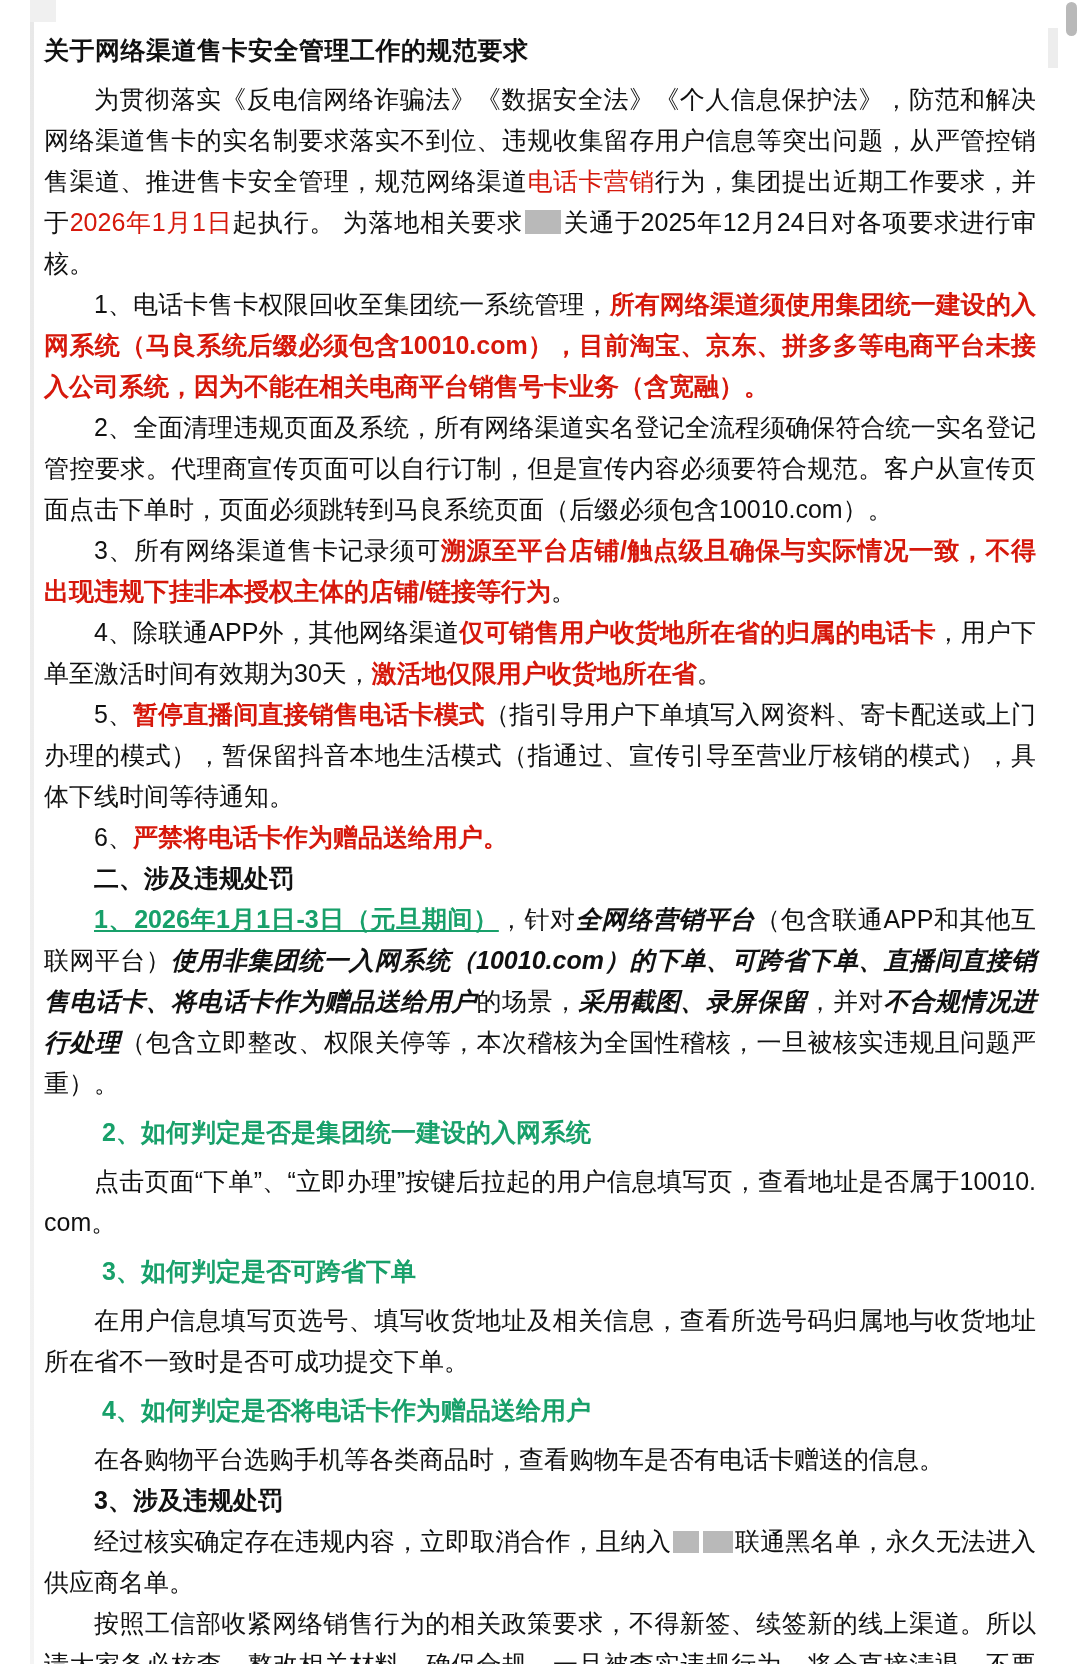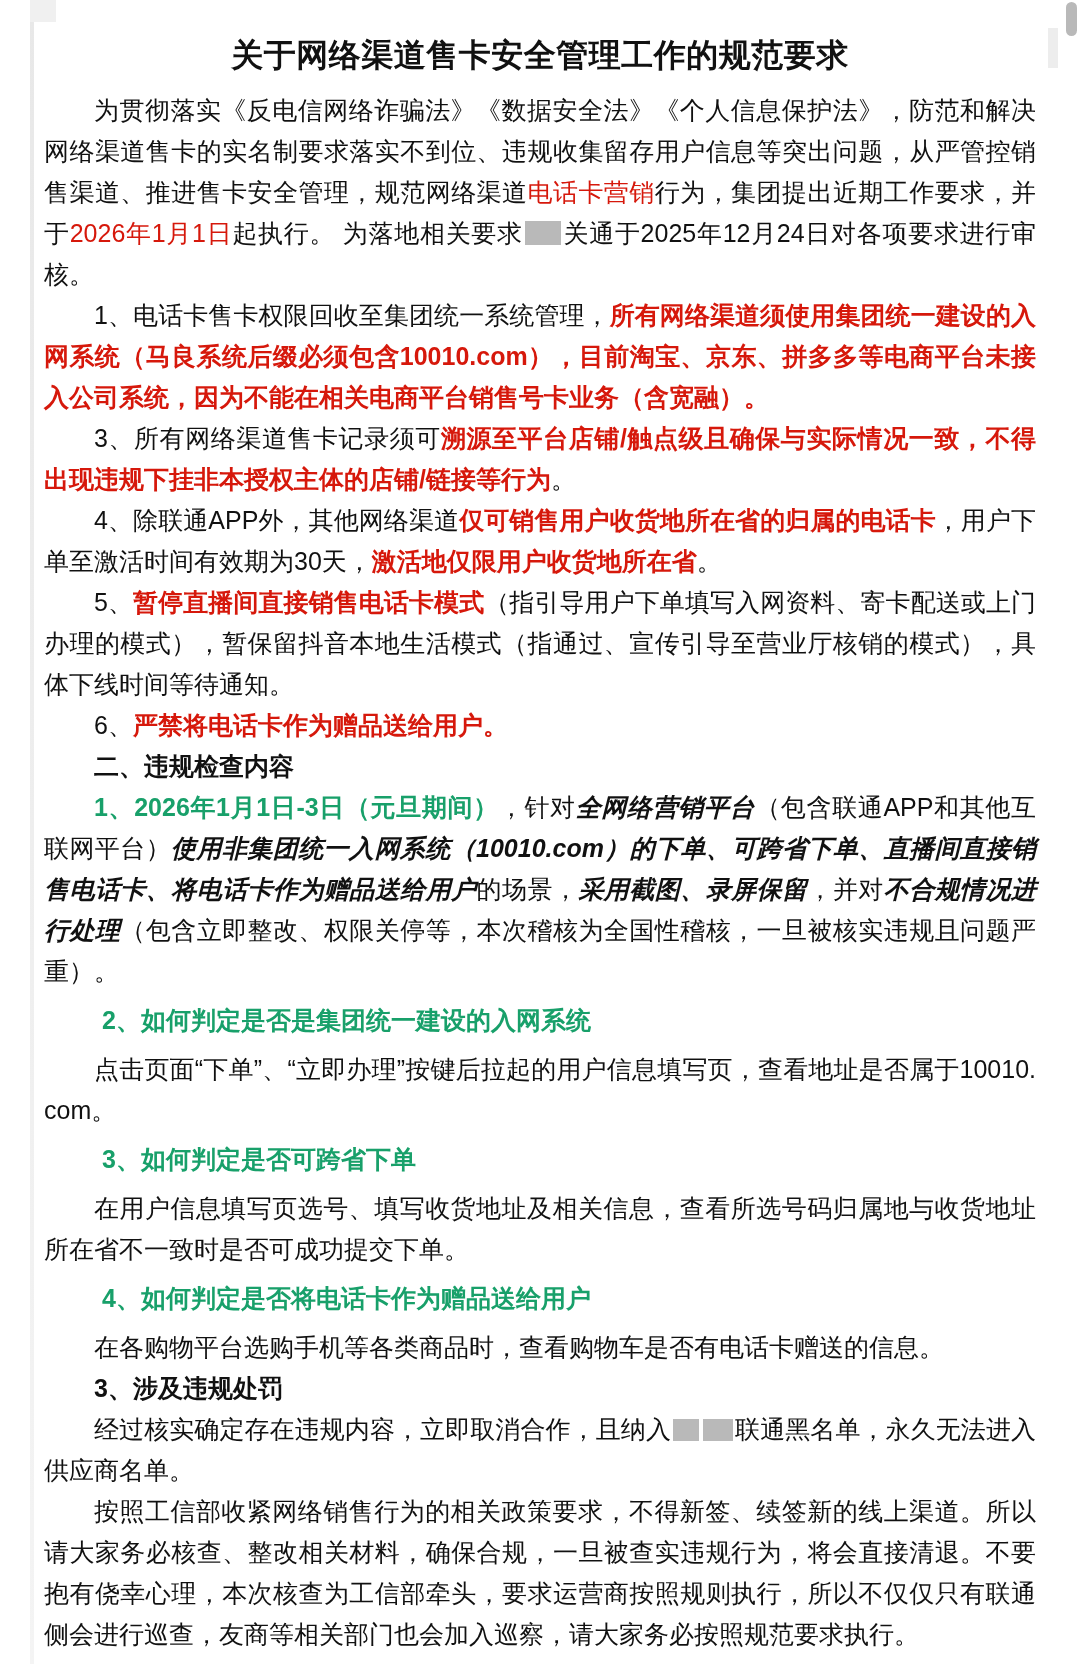--- a/index.html
+++ b/index.html
@@ -51,23 +51,23 @@
   .edge-right-mark {
     position: absolute;
     right: 22px;
     top: 28px;
     width: 10px;
     height: 40px;
     background: #ededed;
   }
 
   h1.doc-title {
-    font-size: 32px;
+    font-size: 25px;
     font-weight: bold;
-    text-align: center;
+    text-align: left;
     margin: 16px 0 12px 0;
     letter-spacing: 0.5px;
     color: #111;
   }
 
   p.para {
     font-size: 25px;
     line-height: 41px;
     margin: 0;
     text-indent: 2em;
@@ -86,21 +86,21 @@
   .sub-green {
     font-size: 25px;
     line-height: 41px;
     font-weight: bold;
     text-indent: 2em;
     margin: 8px;
     color: #18a06a;
   }
   .red { color: #d6180b; font-weight: bold; }
   .red-thin { color: #d6180b; }
-  .green { color: #18a06a; font-weight: bold; }
+  .green { color: #18a06a; font-weight: bold; text-decoration: underline; }
   .bold { font-weight: bold; color: #111; font-style: italic; }
   .redaction {
     display: inline-block;
     width: 36px;
     height: 24px;
     background: #b9b9b9;
     vertical-align: -3px;
     margin: 0 2px;
   }
   .redaction.small {
@@ -126,38 +126,39 @@
 
   <p class="para">
     <span>为贯彻落实《反电信网络诈骗法》《数据安全法》《个人信息保护法》，防范和解决网络渠道售卡的实名制要求落实不到位、违规收集留存用户信息等突出问题，从严管控销售渠道、推进售卡安全管理，规范网络渠道</span><span class="red-thin">电话卡营销</span><span>行为，集团提出近期工作要求，并于</span><span class="red-thin">2026年1月1日</span><span>起执行。 为落地相关要求</span><span class="redaction"></span><span>关通于2025年12月24日对各项要求进行审核。</span>
   </p>
 
 
   <p class="para">
     <span>1、电话卡售卡权限回收至集团统一系统管理，</span><span class="red">所有网络渠道须使用集团统一建设的入网系统（马良系统后缀必须包含10010.com），目前淘宝、京东、拼多多等电商平台未接入公司系统，因为不能在相关电商平台销售号卡业务（含宽融）。</span>
   </p>
 
+  <p class="para">2、全面清理违规页面及系统，所有网络渠道实名登记全流程须确保符合统一实名登记管控要求。代理商宣传页面可以自行订制，但是宣传内容必须要符合规范。客户从宣传页面点击下单时，页面必须跳转到马良系统页面（后缀必须包含10010.com）。</p>
 
   <p class="para">
     <span>3、所有网络渠道售卡记录须可</span><span class="red">溯源至平台店铺/触点级且确保与实际情况一致，不得出现违规下挂非本授权主体的店铺/链接等行为</span><span>。</span>
   </p>
 
   <p class="para">
     <span>4、除联通APP外，其他网络渠道</span><span class="red">仅可销售用户收货地所在省的归属的电话卡</span><span>，用户下单至激活时间有效期为30天，</span><span class="red">激活地仅限用户收货地所在省</span><span>。</span>
   </p>
 
   <p class="para">
     <span>5、</span><span class="red">暂停直播间直接销售电话卡模式</span><span>（指引导用户下单填写入网资料、寄卡配送或上门办理的模式），暂保留抖音本地生活模式（指通过、宣传引导至营业厅核销的模式），具体下线时间等待通知。</span>
   </p>
 
   <p class="para">
     <span>6、</span><span class="red">严禁将电话卡作为赠品送给用户。</span>
   </p>
 
-  <p class="heading">二、违规检查内容</p>
+  <p class="heading">二、涉及违规处罚</p>
 
   <p class="para">
     <span class="green">1、2026年1月1日-3日（元旦期间）</span><span>，针对</span><span class="bold">全网络营销平台</span><span>（包含联通APP和其他互联网平台）</span><span class="bold">使用非集团统一入网系统（10010.com）的下单、可跨省下单、直播间直接销售电话卡、将电话卡作为赠品送给用户</span><span>的场景，</span><span class="bold">采用截图、录屏保留</span><span>，并对</span><span class="bold">不合规情况进行处理</span><span>（包含立即整改、权限关停等，本次稽核为全国性稽核，一旦被核实违规且问题严重）。</span>
   </p>
 
   <p class="sub-green">2、如何判定是否是集团统一建设的入网系统</p>
   <p class="para">点击页面“下单”、“立即办理”按键后拉起的用户信息填写页，查看地址是否属于10010.com。</p>
 
   <p class="sub-green">3、如何判定是否可跨省下单</p>
   <p class="para">在用户信息填写页选号、填写收货地址及相关信息，查看所选号码归属地与收货地址所在省不一致时是否可成功提交下单。</p>

